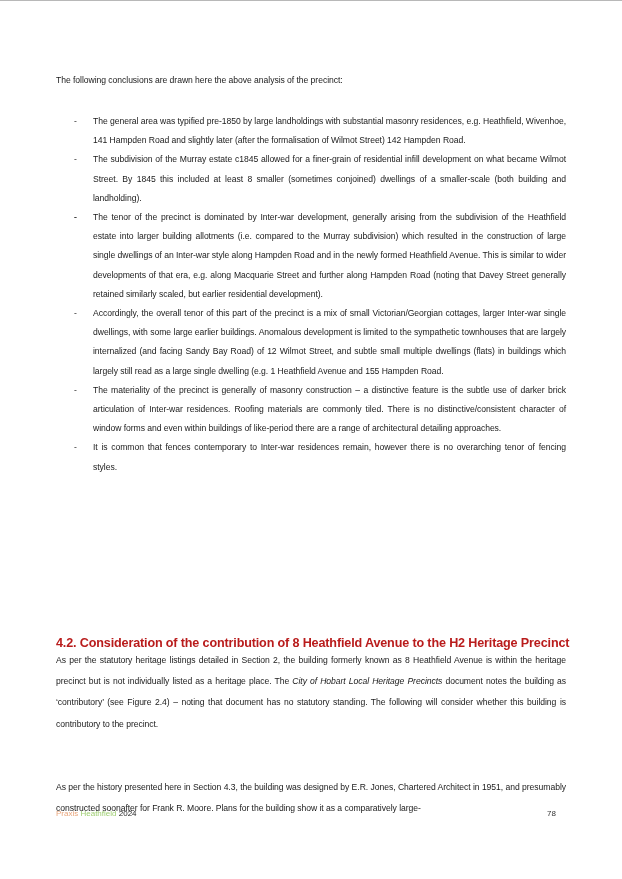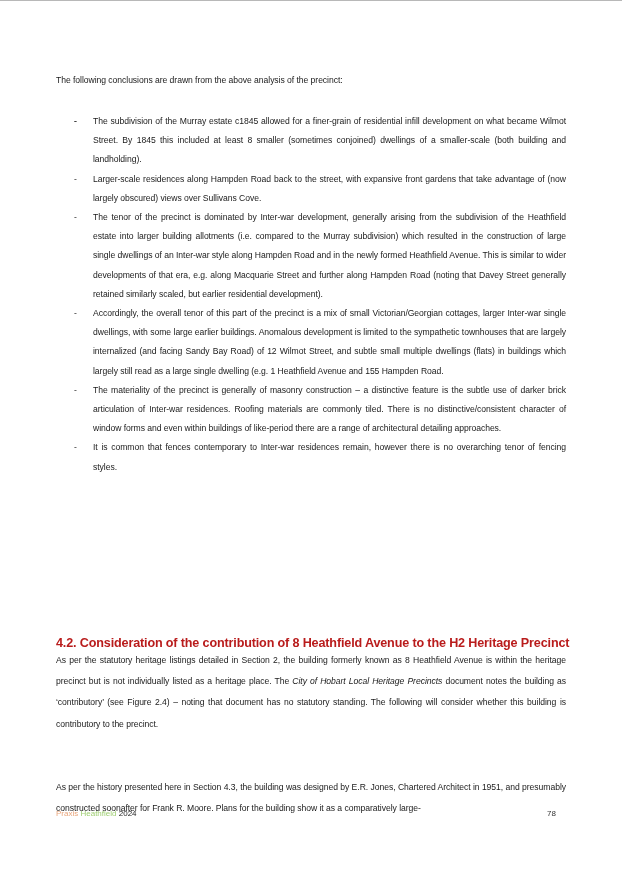--- a/index.html
+++ b/index.html
@@ -115,33 +115,33 @@
       text-align: center;
     }
   </style>
 </head>
 <body>
 
 <div class="top-rule"></div>
 
 <div class="page">
 
-  <div class="intro">The following conclusions are drawn from the above analysis of the precinct:</div>
+  <div class="intro">The following conclusions are drawn here the above analysis of the precinct:</div>
 
   <ul class="bullets">
     <li class="bullet">
       <span class="bullet-dash">-</span>
+      <span>The general area was typified pre-1850 by large landholdings with substantial masonry residences, e.g. Heathfield, Wivenhoe, 141 Hampden Road and slightly later (after the formalisation of Wilmot Street) 142 Hampden Road.</span>
     </li>
     <li class="bullet">
       <span class="bullet-dash">-</span>
       <span>The subdivision of the Murray estate c1845 allowed for a finer-grain of residential infill development on what became Wilmot Street.  By 1845 this included at least 8 smaller (sometimes conjoined) dwellings of a smaller-scale (both building and landholding).</span>
     </li>
     <li class="bullet">
       <span class="bullet-dash">-</span>
-      <span>Larger-scale residences along Hampden Road back to the street, with expansive front gardens that take advantage of (now largely obscured) views over Sullivans Cove.</span>
     </li>
     <li class="bullet">
       <span class="bullet-dash">-</span>
       <span>The tenor of the precinct is dominated by Inter-war development, generally arising from the subdivision of the Heathfield estate into larger building allotments (i.e. compared to the Murray subdivision) which resulted in the construction of large single dwellings of an Inter-war style along Hampden Road and in the newly formed Heathfield Avenue. This is similar to wider developments of that era, e.g. along Macquarie Street and further along Hampden Road (noting that Davey Street generally retained similarly scaled, but earlier residential development).</span>
     </li>
     <li class="bullet">
       <span class="bullet-dash">-</span>
       <span>Accordingly, the overall tenor of this part of the precinct is a mix of small Victorian/Georgian cottages, larger Inter-war single dwellings, with some large earlier buildings. Anomalous development is limited to the sympathetic townhouses that are largely internalized (and facing Sandy Bay Road) of 12 Wilmot Street, and subtle small multiple dwellings (flats) in buildings which largely still read as a large single dwelling (e.g. 1 Heathfield Avenue and 155 Hampden Road.</span>
     </li>
     <li class="bullet">

